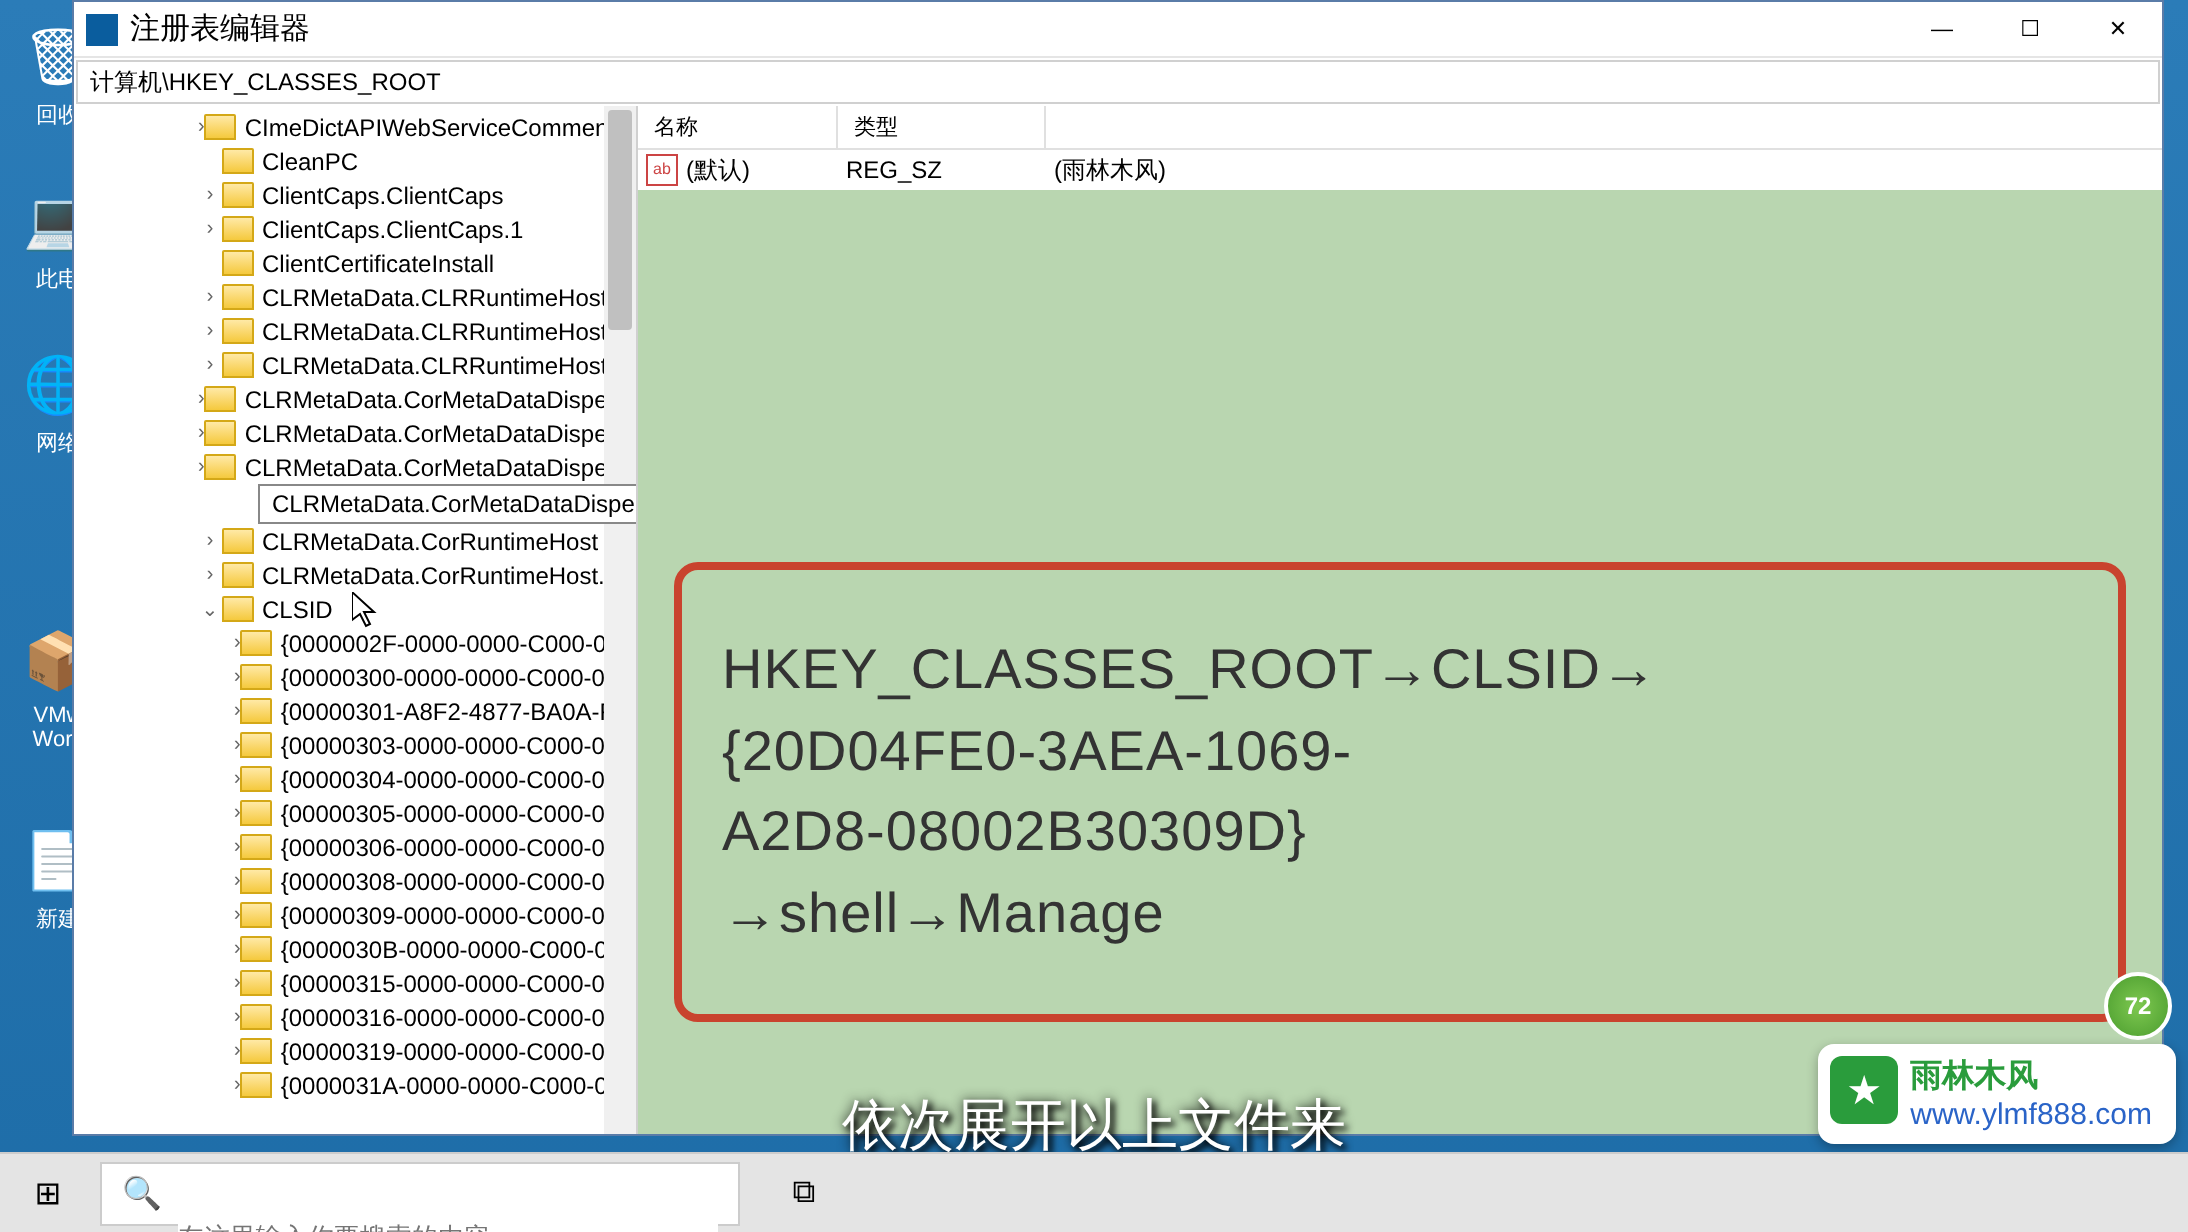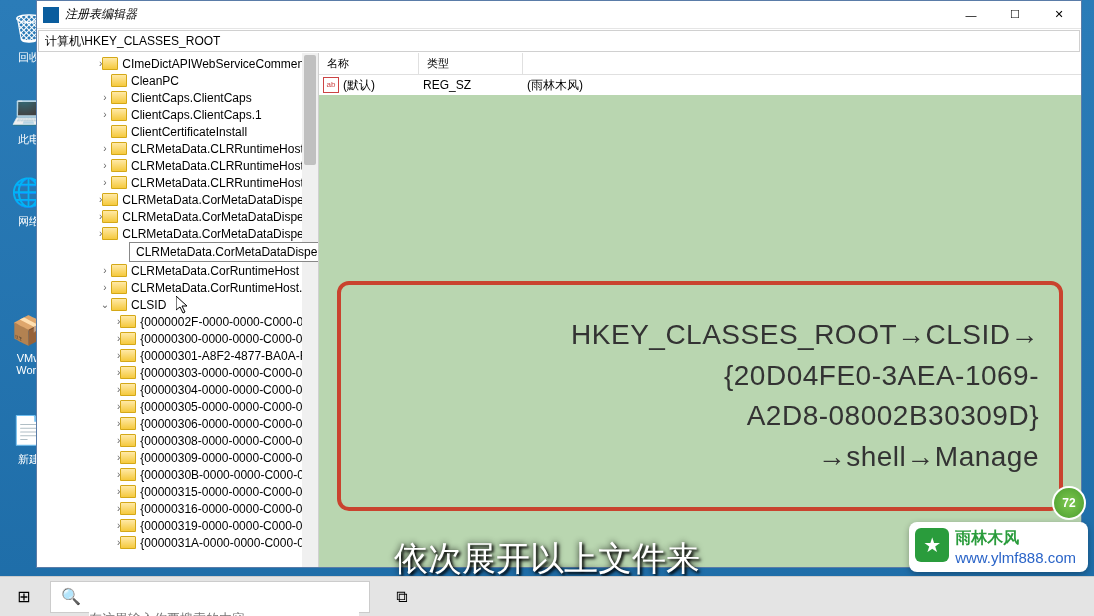--- a/index.html
+++ b/index.html
@@ -7,21 +7,21 @@
 
 
 .desktop { position: absolute; inset: 0; background: linear-gradient(180deg, #2b7cb8 0%, #1e6da8 100%); }
 .desktop-icon { position: absolute; width: 50px; text-align: center; color: #fff; font-size: 11px; }
 .desktop-icon .ico { width: 40px; height: 40px; margin: 0 auto 2px; display: flex; align-items: center; justify-content: center; font-size: 28px; }
 
 
 .regedit { position: absolute; left: 36px; top: 0; width: 1046px; height: 568px; background: #fff; border: 1px solid #5a7ca8; display: flex; flex-direction: column; }
 .titlebar { height: 28px; background: #fff; display: flex; align-items: center; border-bottom: 1px solid #e5e5e5; }
 .titlebar-icon { width: 16px; height: 16px; margin: 0 6px; background: #0a5d9e; display: inline-block; }
-.titlebar-text { flex: 1; font-size: 12px; font-style: italic; }
+.titlebar-text { flex: 1; font-size: 15px; }
 .win-controls { display: flex; }
 .win-btn { width: 44px; height: 28px; display: flex; align-items: center; justify-content: center; font-size: 11px; cursor: pointer; }
 
 .menubar { height: 22px; display: flex; align-items: center; padding: 0 4px; font-size: 12px; border-bottom: 1px solid #e0e0e0; }
 .menu-item { padding: 3px 8px; cursor: pointer; }
 
 .addressbar { height: 22px; border: 1px solid #d0d0d0; margin: 1px; padding: 2px 6px; font-size: 12px; display: flex; align-items: center; background: #fff; }
 
 .panes { flex: 1; display: flex; overflow: hidden; }
 .tree-pane { width: 282px; border-right: 1px solid #d0d0d0; overflow: hidden; position: relative; }
@@ -35,31 +35,31 @@
 .indent1 { padding-left: 62px; }
 .indent2 { padding-left: 80px; }
 
 .value-pane { flex: 1; position: relative; background: #b9d6b0; }
 .value-header { height: 22px; background: #fff; display: flex; font-size: 11px; border-bottom: 1px solid #e0e0e0; }
 .vh-col { padding: 3px 8px; border-right: 1px solid #e0e0e0; }
 .value-row { height: 20px; background: #fff; display: flex; font-size: 12px; align-items: center; }
 .vr-icon { width: 16px; height: 16px; background: #fff; border: 1px solid #c44; margin: 0 4px; font-size: 8px; color: #c44; text-align: center; line-height: 14px; }
 
 .overlay-box { position: absolute; left: 18px; top: 228px; right: 18px; border: 4px solid #c9432e; border-radius: 12px; padding: 30px 20px; background: rgba(185,214,176,0); }
-.overlay-text { font-size: 28px; color: #333; text-align: right; line-height: 1.45; font-family: "Segoe UI", sans-serif; letter-spacing: 0.5px; }
+.overlay-text { font-size: 28px; color: #333; text-align: left; line-height: 1.45; font-family: "Segoe UI", sans-serif; letter-spacing: 0.5px; }
 
 
 .taskbar { position: absolute; left: 0; bottom: 0; width: 100%; height: 40px; background: #e4e4e4; display: flex; align-items: center; border-top: 1px solid #ccc; }
 .start-btn { width: 48px; height: 40px; display: flex; align-items: center; justify-content: center; font-size: 16px; }
 .search-box { width: 320px; height: 32px; background: #fff; border: 1px solid #ccc; display: flex; align-items: center; padding: 0 10px; margin-left: 2px; }
 .search-box input { border: none; outline: none; flex: 1; font-size: 13px; margin-top: 44px; }
 .task-icons { display: flex; margin-left: 10px; gap: 2px; }
 .task-icon { width: 44px; height: 40px; display: flex; align-items: center; justify-content: center; }
 
-.subtitle { position: absolute; bottom: 34px; left: 50%; transform: translateX(-50%); font-size: 34px; color: #fff; text-shadow: 0 0 6px rgba(0,0,0,0.9), 2px 2px 3px #000; font-weight: 500; white-space: nowrap; }
+.subtitle { position: absolute; bottom: 34px; left: 50%; transform: translateX(-50%); font-size: 28px; color: #fff; text-shadow: 0 0 6px rgba(0,0,0,0.9), 2px 2px 3px #000; font-weight: 500; white-space: nowrap; }
 
 .watermark { position: absolute; right: 6px; bottom: 44px; background: #fff; border-radius: 8px; padding: 6px 12px 6px 46px; font-size: 14px; color: #2a9c3c; box-shadow: 0 2px 6px rgba(0,0,0,0.3); }
 .watermark .logo { position: absolute; left: 6px; top: 6px; width: 34px; height: 34px; background: #2a9c3c; border-radius: 6px; color: #fff; display: flex; align-items: center; justify-content: center; font-size: 20px; }
 .watermark .t1 { font-size: 16px; font-weight: bold; }
 .watermark .t2 { font-size: 15px; color: #2a64c8; }
 
 .badge72 { position: absolute; right: 8px; bottom: 96px; width: 34px; height: 34px; border-radius: 50%; background: radial-gradient(#7ec850, #4a9c2e); color: #fff; display: flex; align-items: center; justify-content: center; font-size: 12px; font-weight: bold; border: 2px solid #fff; text-align: right; }
 
 .cursor-ptr { position: absolute; width: 14px; height: 18px; pointer-events: none; }
 </style>

